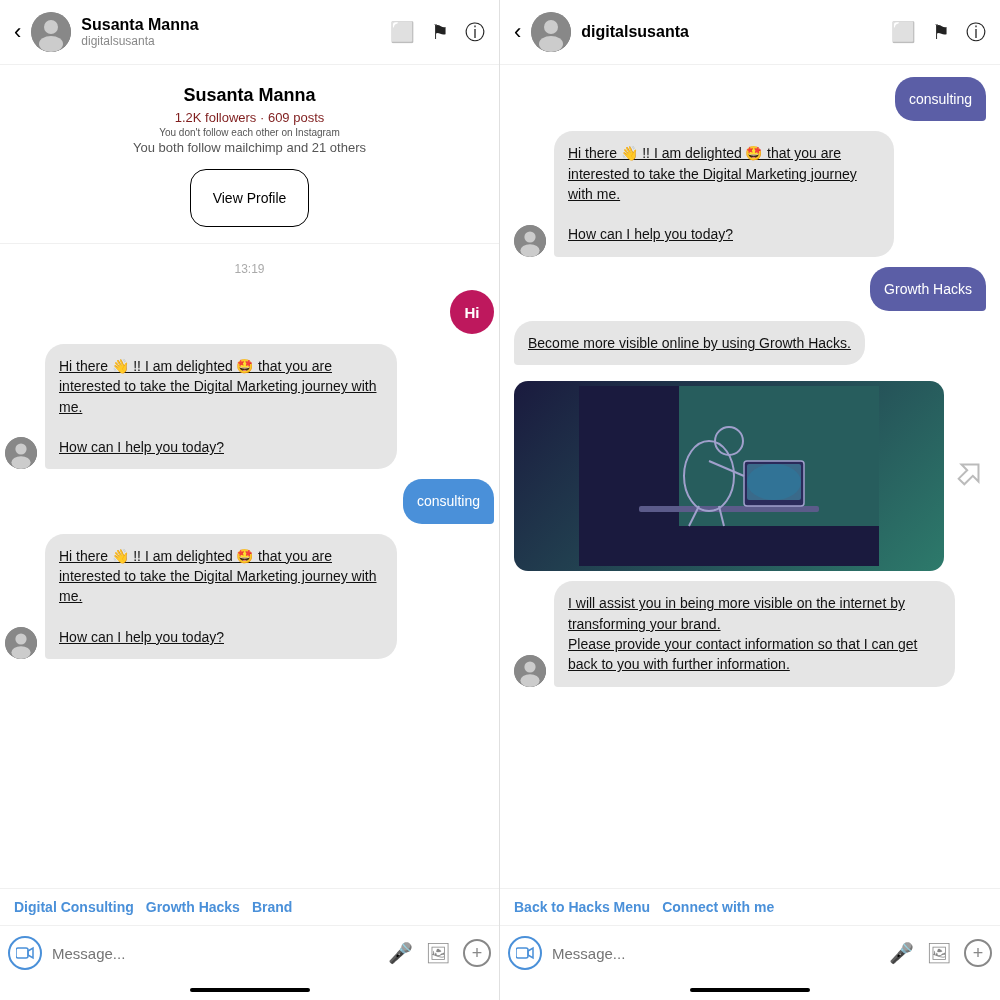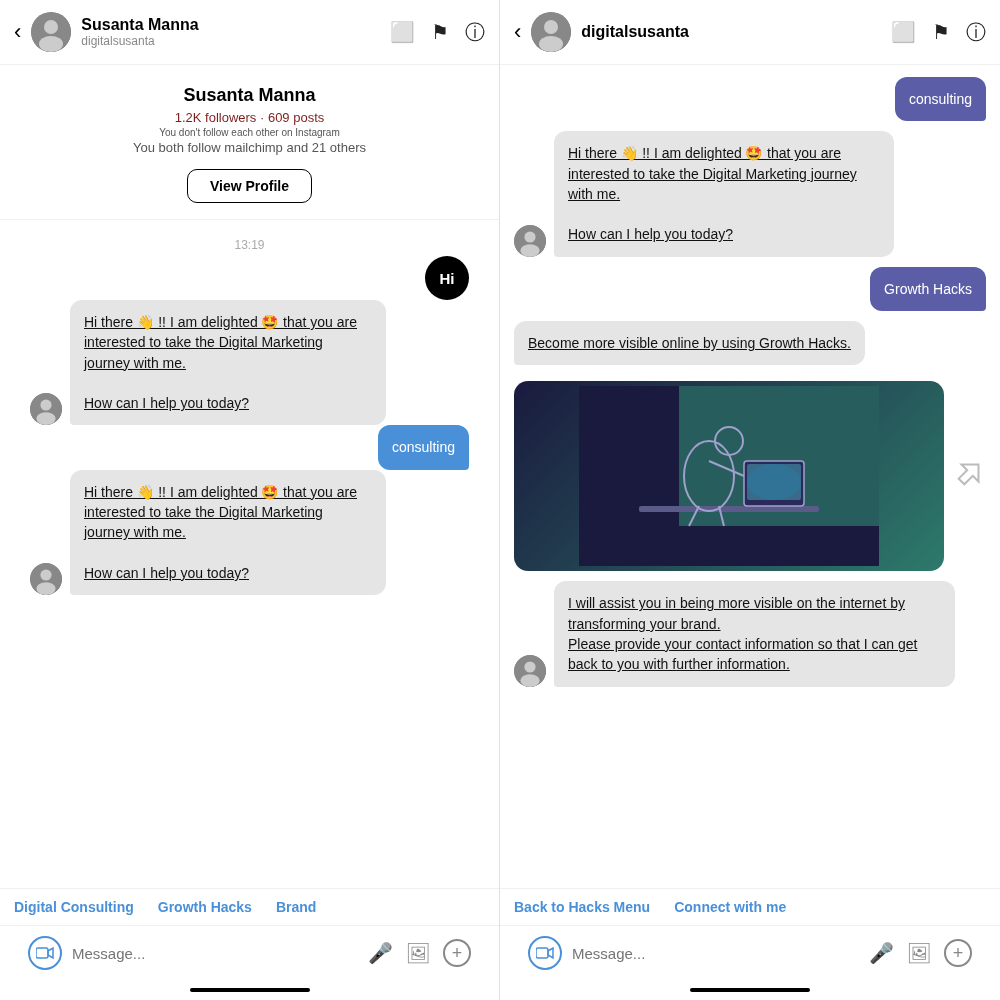--- a/index.html
+++ b/index.html
@@ -76,55 +76,56 @@
       border-bottom: 1px solid #f0f0f0;
     }
     .profile-card .profile-name { font-size: 18px; font-weight: 700; margin-bottom: 4px; }
     .profile-card .profile-sub { font-size: 13px; color: #555; margin-bottom: 2px; }
     .profile-card .profile-info { font-size: 13px; color: #7f1d1d; margin-bottom: 2px; }
     .profile-card .profile-follow { font-size: 10px; color: #555; margin-bottom: 2px; }
     .profile-card .profile-mutual { font-size: 13px; color: #555; margin-bottom: 14px; }
     .view-profile-btn {
       border: 1.5px solid #000;
       background: #fff;
-      padding: 8px 22px;
+      padding: 20px 22px;
       font-size: 14px;
-      font-weight: 700;
-      border-radius: 10px;
+      font-weight: 400;
+      border-radius: 16px;
       cursor: pointer;
     }
 
     
     .chat-area {
       flex: 1;
       overflow-y: auto;
-      padding: 14px 30px;
+      padding: 14px 5px;
       display: flex;
       flex-direction: column;
+      gap: 10px;
     }
 
     .timestamp {
       text-align: center;
       font-size: 12px;
       color: #aaa;
       margin: 4px 0;
     }
 
     .msg-row {
       display: flex;
       align-items: flex-end;
       gap: 8px;
     }
     .msg-row.outgoing { justify-content: flex-end; }
     .msg-row.incoming { justify-content: flex-start; }
 
     .bubble {
       max-width: 72%;
       padding: 12px 14px;
-      border-radius: 12px;
+      border-radius: 19px;
       font-size: 14px;
       line-height: 1.45;
     }
 
     .bubble.incoming-bubble {
       background: #e5e5e5;
       border-bottom-left-radius: 4px;
       color: #111;
       text-decoration: underline;
     }
@@ -135,37 +136,37 @@
       border-bottom-right-radius: 4px;
     }
 
     .bubble.outgoing-bubble-blue {
       background: #4A90D9;
       color: #fff;
       border-bottom-right-radius: 4px;
     }
 
     .hi-bubble {
-      background: #000000;
+      background: #be185d;
       color: #fff;
       width: 44px;
       height: 44px;
       border-radius: 50%;
       display: flex;
       align-items: center;
       justify-content: center;
       font-size: 15px;
       font-weight: 600;
       flex-shrink: 0;
     }
 
     
     .quick-replies {
       display: flex;
-      gap: 24px;
+      gap: 12px;
       padding: 8px 14px;
       overflow-x: auto;
       border-top: 1px solid #f0f0f0;
       flex-shrink: 0;
     }
 
     .qr-btn {
       border: none;
       background: none;
       color: #4A90D9;
@@ -173,21 +174,21 @@
       font-weight: 600;
       white-space: nowrap;
       cursor: pointer;
       padding: 2px 0;
     }
 
     
     .input-bar {
       display: flex;
       align-items: center;
-      padding: 10px 28px;
+      padding: 10px 8px;
       gap: 10px;
       border-top: 1px solid #f0f0f0;
       flex-shrink: 0;
     }
 
     .cam-icon-circle {
       width: 34px;
       height: 34px;
       border-radius: 50%;
       border: 2px solid #4A90D9;

